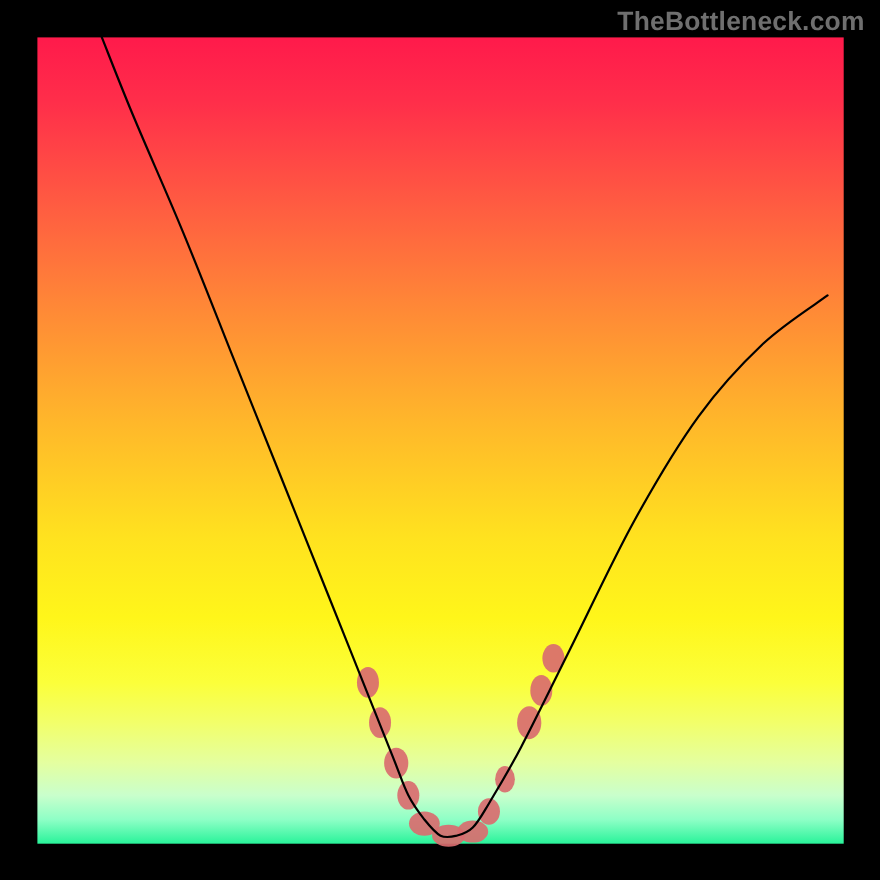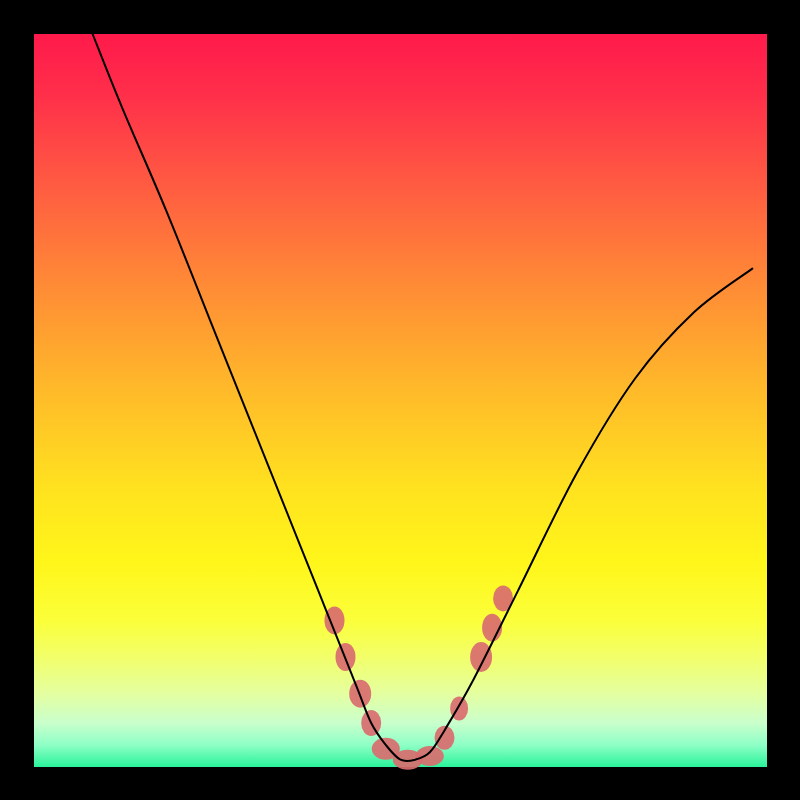--- a/index.html
+++ b/index.html
@@ -69,20 +69,21 @@
   }
   .marker {
     fill: #d96d6f;
     fill-opacity: 0.92;
   }
 </style>
 </head>
 <body>
 
 <div class="frame">
+  <div class="watermark">TheBottleneck.com</div>
   <div class="plot">
     <svg class="curve" viewBox="0 0 733 733">
       <g id="marker-group">
           <ellipse cx="300.5" cy="586.4" rx="10" ry="14" class="marker" fill="#d96d6f"></ellipse>
           <ellipse cx="311.5" cy="623.0" rx="10" ry="14" class="marker" fill="#d96d6f"></ellipse>
           <ellipse cx="326.2" cy="659.7" rx="11" ry="14" class="marker" fill="#d96d6f"></ellipse>
           <ellipse cx="337.2" cy="689.0" rx="10" ry="13" class="marker" fill="#d96d6f"></ellipse>
           <ellipse cx="351.8" cy="714.7" rx="14" ry="11" class="marker" fill="#d96d6f"></ellipse>
           <ellipse cx="373.8" cy="725.7" rx="15" ry="10" class="marker" fill="#d96d6f"></ellipse>
           <ellipse cx="395.8" cy="722.0" rx="14" ry="10" class="marker" fill="#d96d6f"></ellipse>

